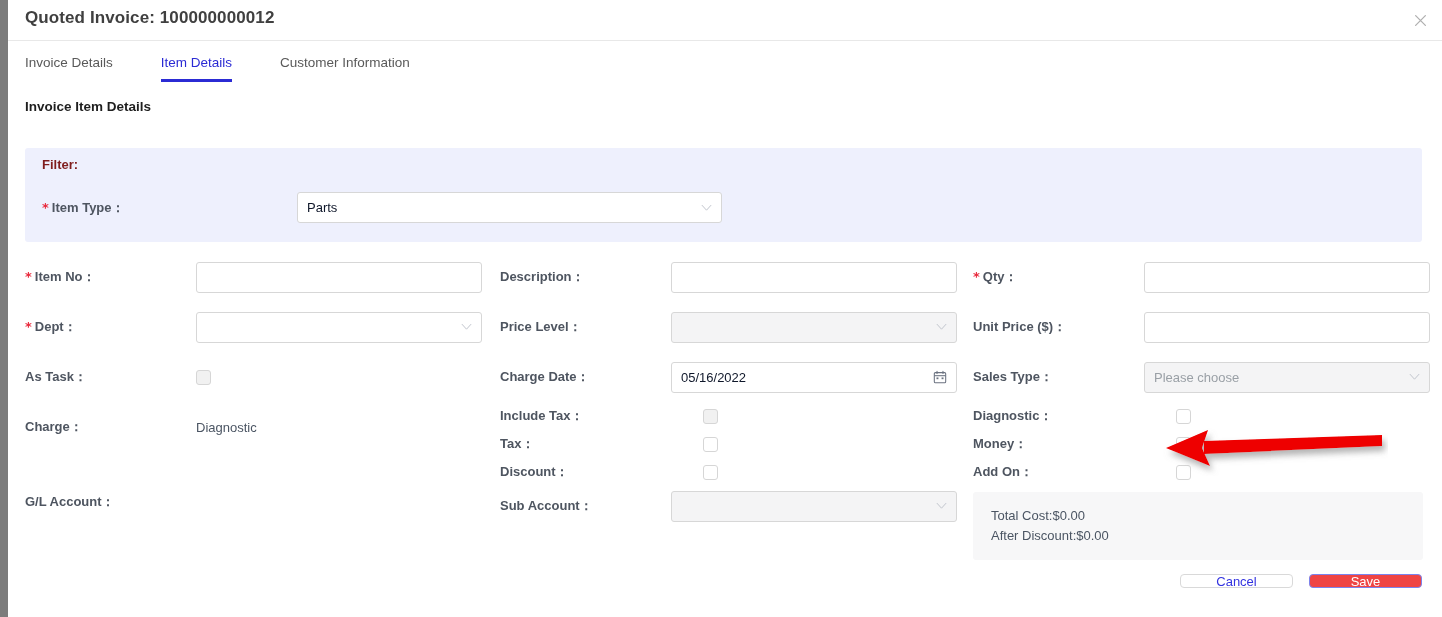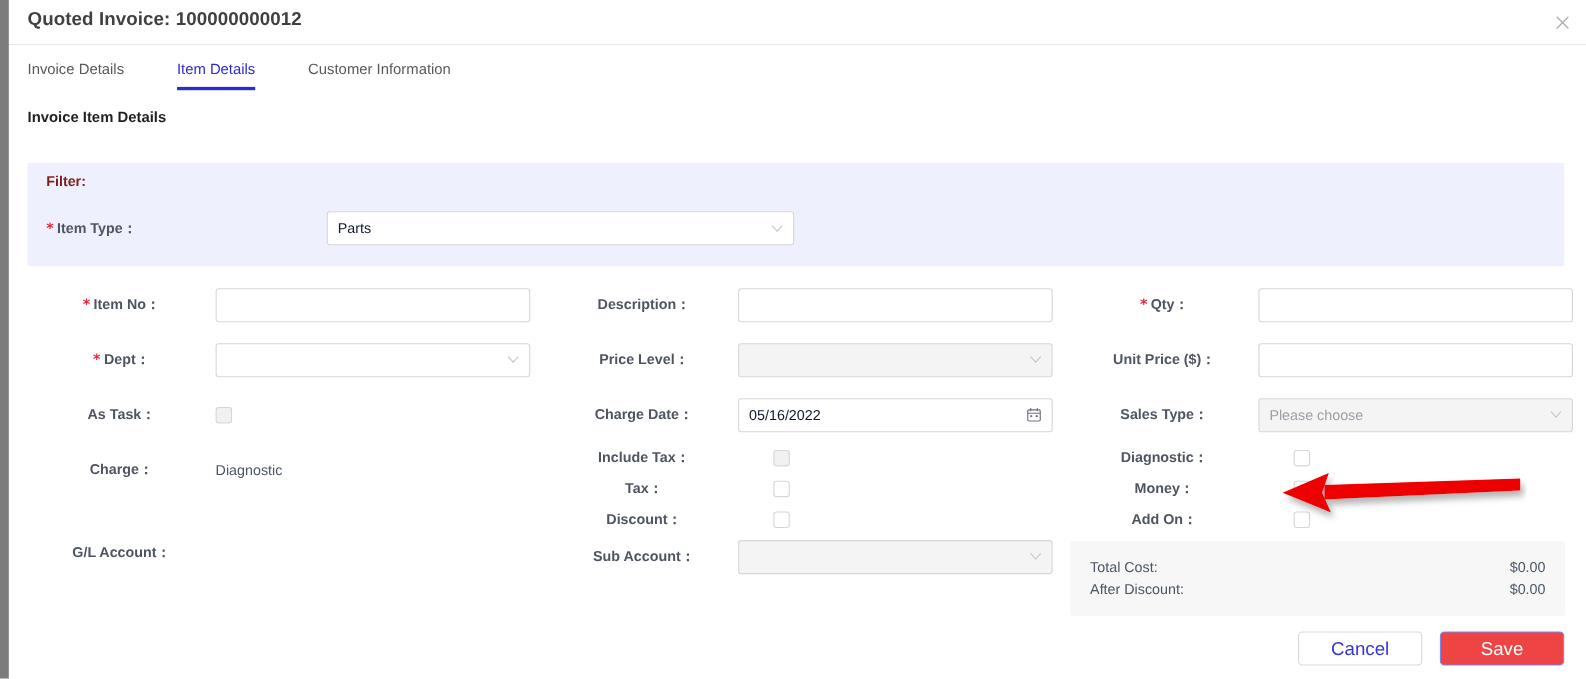--- a/index.html
+++ b/index.html
@@ -128,21 +128,20 @@
   }
   .col-1 { left: 17px; width: 475px; }
   .col-2 { left: 492px; width: 475px; }
   .col-3 { left: 965px; width: 469px; }
 
   .field {
     position: relative;
     display: flex;
     align-items: center;
     height: 50px;
-    text-align: center;
   }
   .field.tight { height: 28px; gap: 32px; }
   .flabel {
     font-size: 13px;
     color: #4e5560;
     font-weight: bold;
     white-space: nowrap;
   }
   .col-1 .flabel { width: 171px; }
   .col-2 .flabel { width: 171px; }
@@ -205,37 +204,36 @@
   .totals {
     position: absolute;
     left: 965px; top: 492px;
     width: 450px; height: 68px;
     background: #f7f7f8;
     border-radius: 3px;
     padding: 14px 18px 0 18px;
   }
   .totals-row {
     display: flex;
-    justify-content: space-between;
     font-size: 13px;
     color: #4b5563;
     line-height: 20px;
   }
   
   .footer {
     position: absolute;
     right: 20px; top: 574px;
     display: flex;
     gap: 16px;
   }
   .btn {
-    height: 31px;
+    height: 14px;
     min-width: 113px;
     border-radius: 4px;
-    font-size: 17px;
+    font-size: 13px;
     display: flex;
     align-items: center;
     justify-content: center;
     cursor: pointer;
     user-select: none;
   }
   .btn-cancel {
     background: #ffffff;
     border: 1px solid #d9d9d9;
     color: #3333e0;

